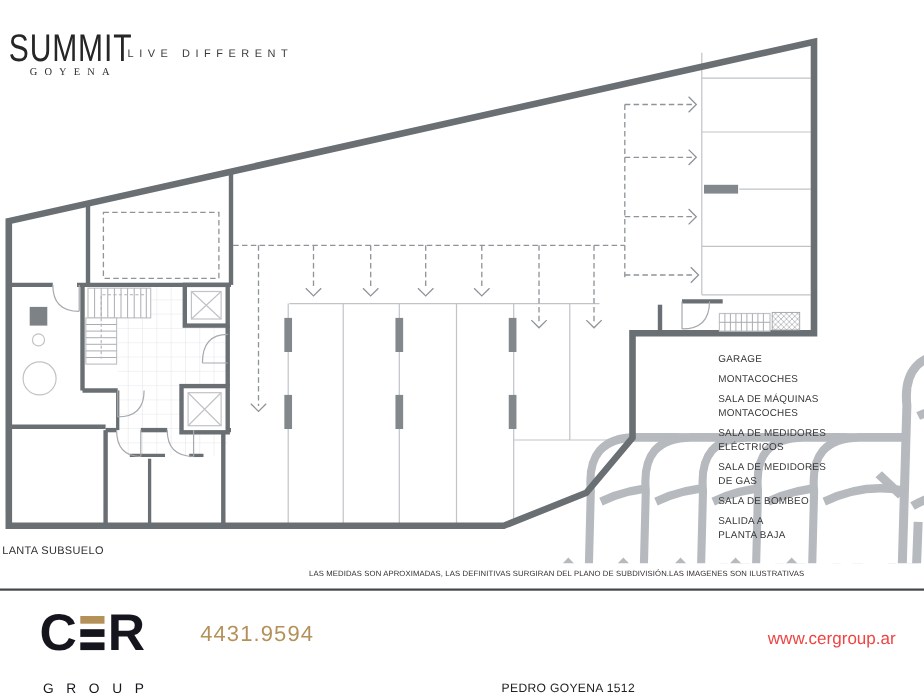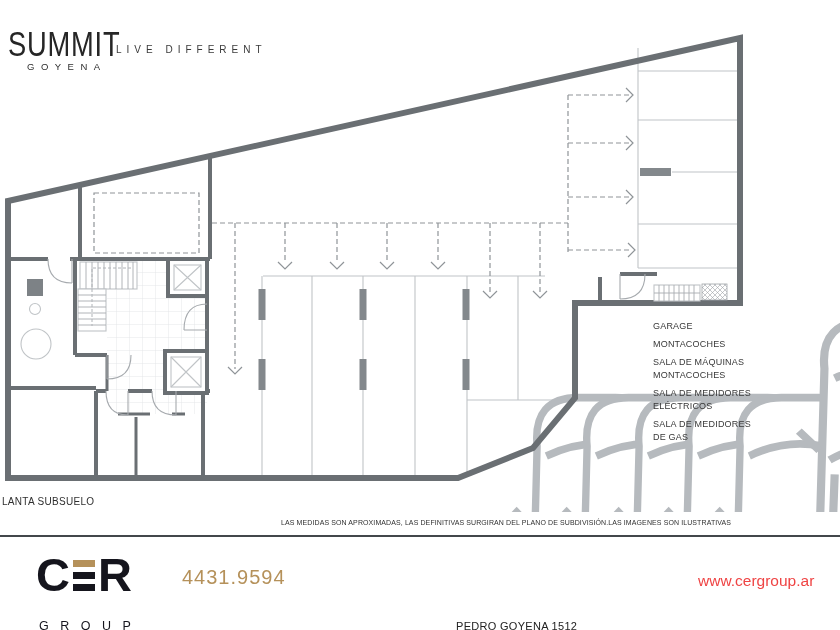--- a/index.html
+++ b/index.html
@@ -6,21 +6,21 @@
     --gold:#b5915a; --wall:#6a6f73; --line-light:#c0c4c7; --dash:#8f9498; --ink:#2b2b2b;
   }
   *{margin:0;padding:0;box-sizing:border-box;}
   html,body{width:840px;height:630px;background:#fff;overflow:hidden;}
   body{font-family:"Liberation Sans", sans-serif; color:var(--ink); position:relative;}
   .abs{position:absolute;}
 
   
   .brand-name{left:8px;top:24px;font-size:35px;font-weight:500;letter-spacing:1px;color:#262626;
               transform:scaleX(0.78);transform-origin:left top;white-space:nowrap;}
-  .brand-sub{left:27px;top:61px;font-size:9.5px;letter-spacing:6.5px;color:#2e2e2e;font-weight:500;}
+  .brand-sub{left:27px;top:61px;font-size:9.5px;letter-spacing:6.5px;color:#2e2e2e;font-weight:500;font-family:Liberation Serif, serif;}
   .tagline{left:116px;top:44px;font-size:10px;letter-spacing:5px;color:#3a3a3a;font-weight:500;white-space:nowrap;text-align:right;}
 
   
   svg.plan{position:absolute;left:0;top:0;}
   .wall-outer{stroke:var(--wall);stroke-width:6;}
   .wall{stroke:var(--wall);stroke-width:4;}
   .wall3{stroke:var(--wall);stroke-width:3;}
   .thin{stroke:var(--line-light);stroke-width:1.1;}
   .tread{stroke:#a8acb0;stroke-width:0.9;}
   .dash{stroke:var(--dash);stroke-width:1.2;stroke-dasharray:5 3;}
@@ -224,20 +224,23 @@
 
   <div class="abs legend">
     <div class="legend-item">GARAGE</div>
     <div class="legend-item">MONTACOCHES</div>
     <div class="legend-item">SALA DE MÁQUINAS
 MONTACOCHES</div>
     <div class="legend-item">SALA DE MEDIDORES
 ELÉCTRICOS</div>
     <div class="legend-item">SALA DE MEDIDORES
 DE GAS</div>
+    <div class="legend-item">SALA DE BOMBEO</div>
+    <div class="legend-item">SALIDA A
+PLANTA BAJA</div>
   </div>
 
   <div class="abs plan-label">LANTA SUBSUELO</div>
   <div class="abs disclaimer">LAS MEDIDAS SON APROXIMADAS, LAS DEFINITIVAS SURGIRAN DEL PLANO DE SUBDIVISIÓN.LAS IMAGENES SON ILUSTRATIVAS</div>
   <div class="abs rule"></div>
 
   <div class="abs cer">
     <div class="cer-row">
       <span>C</span>
       <span class="ebars">

